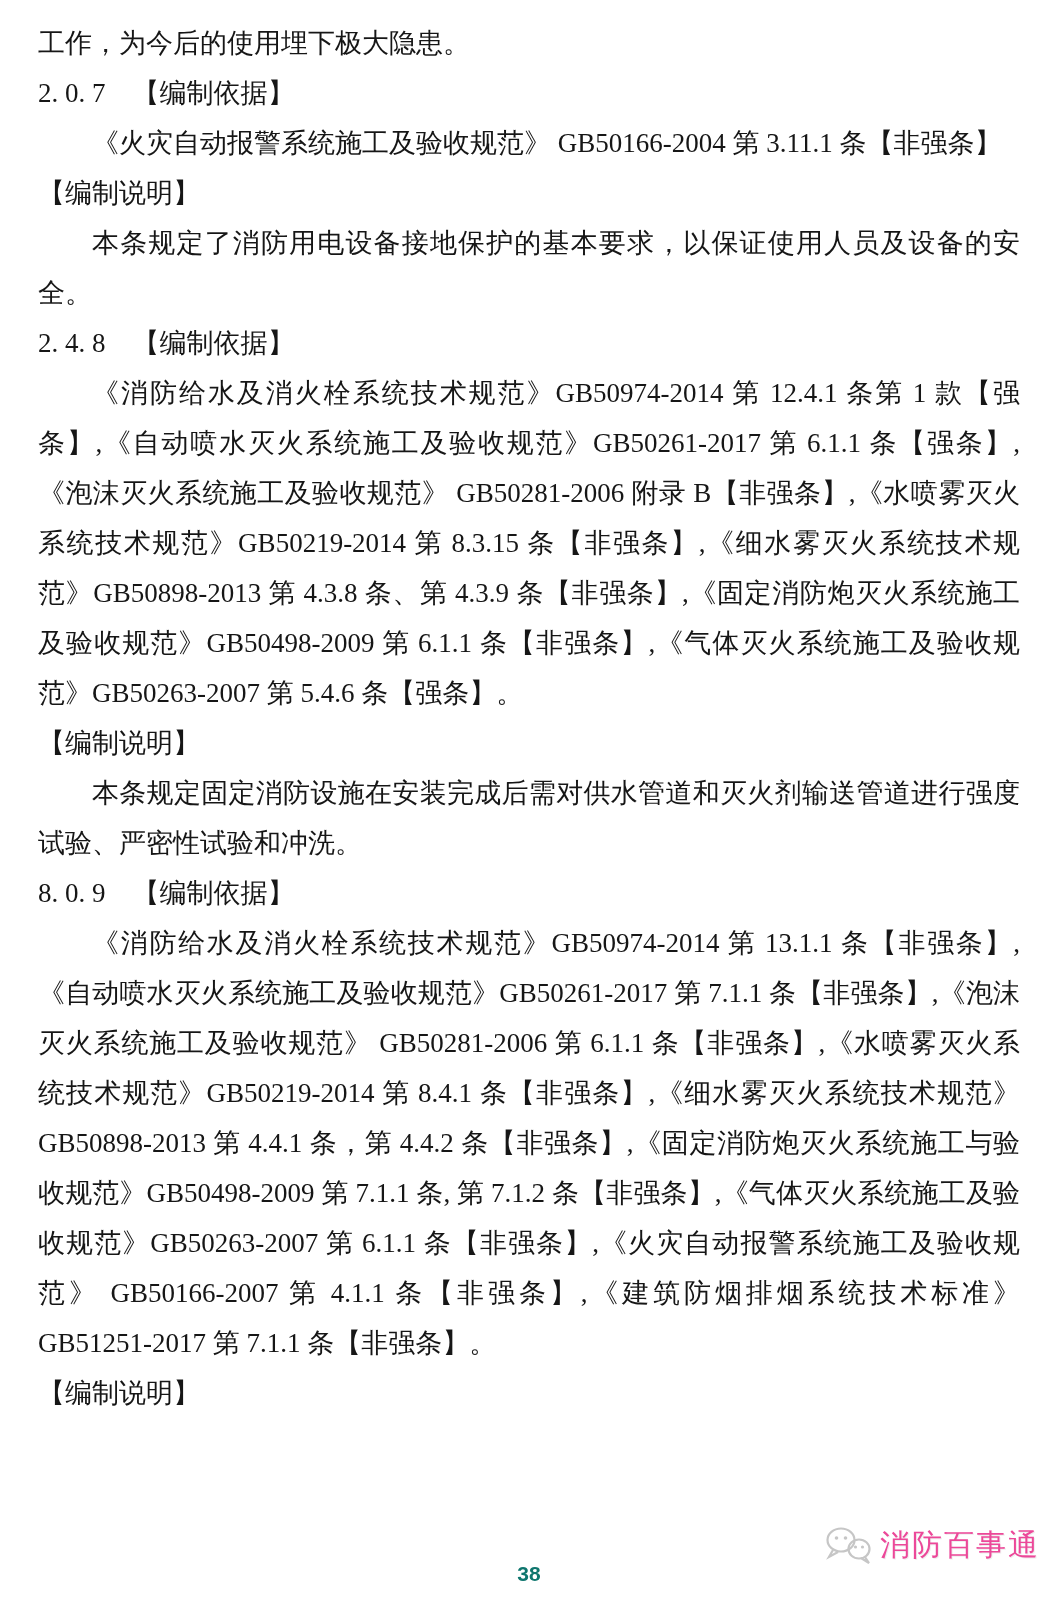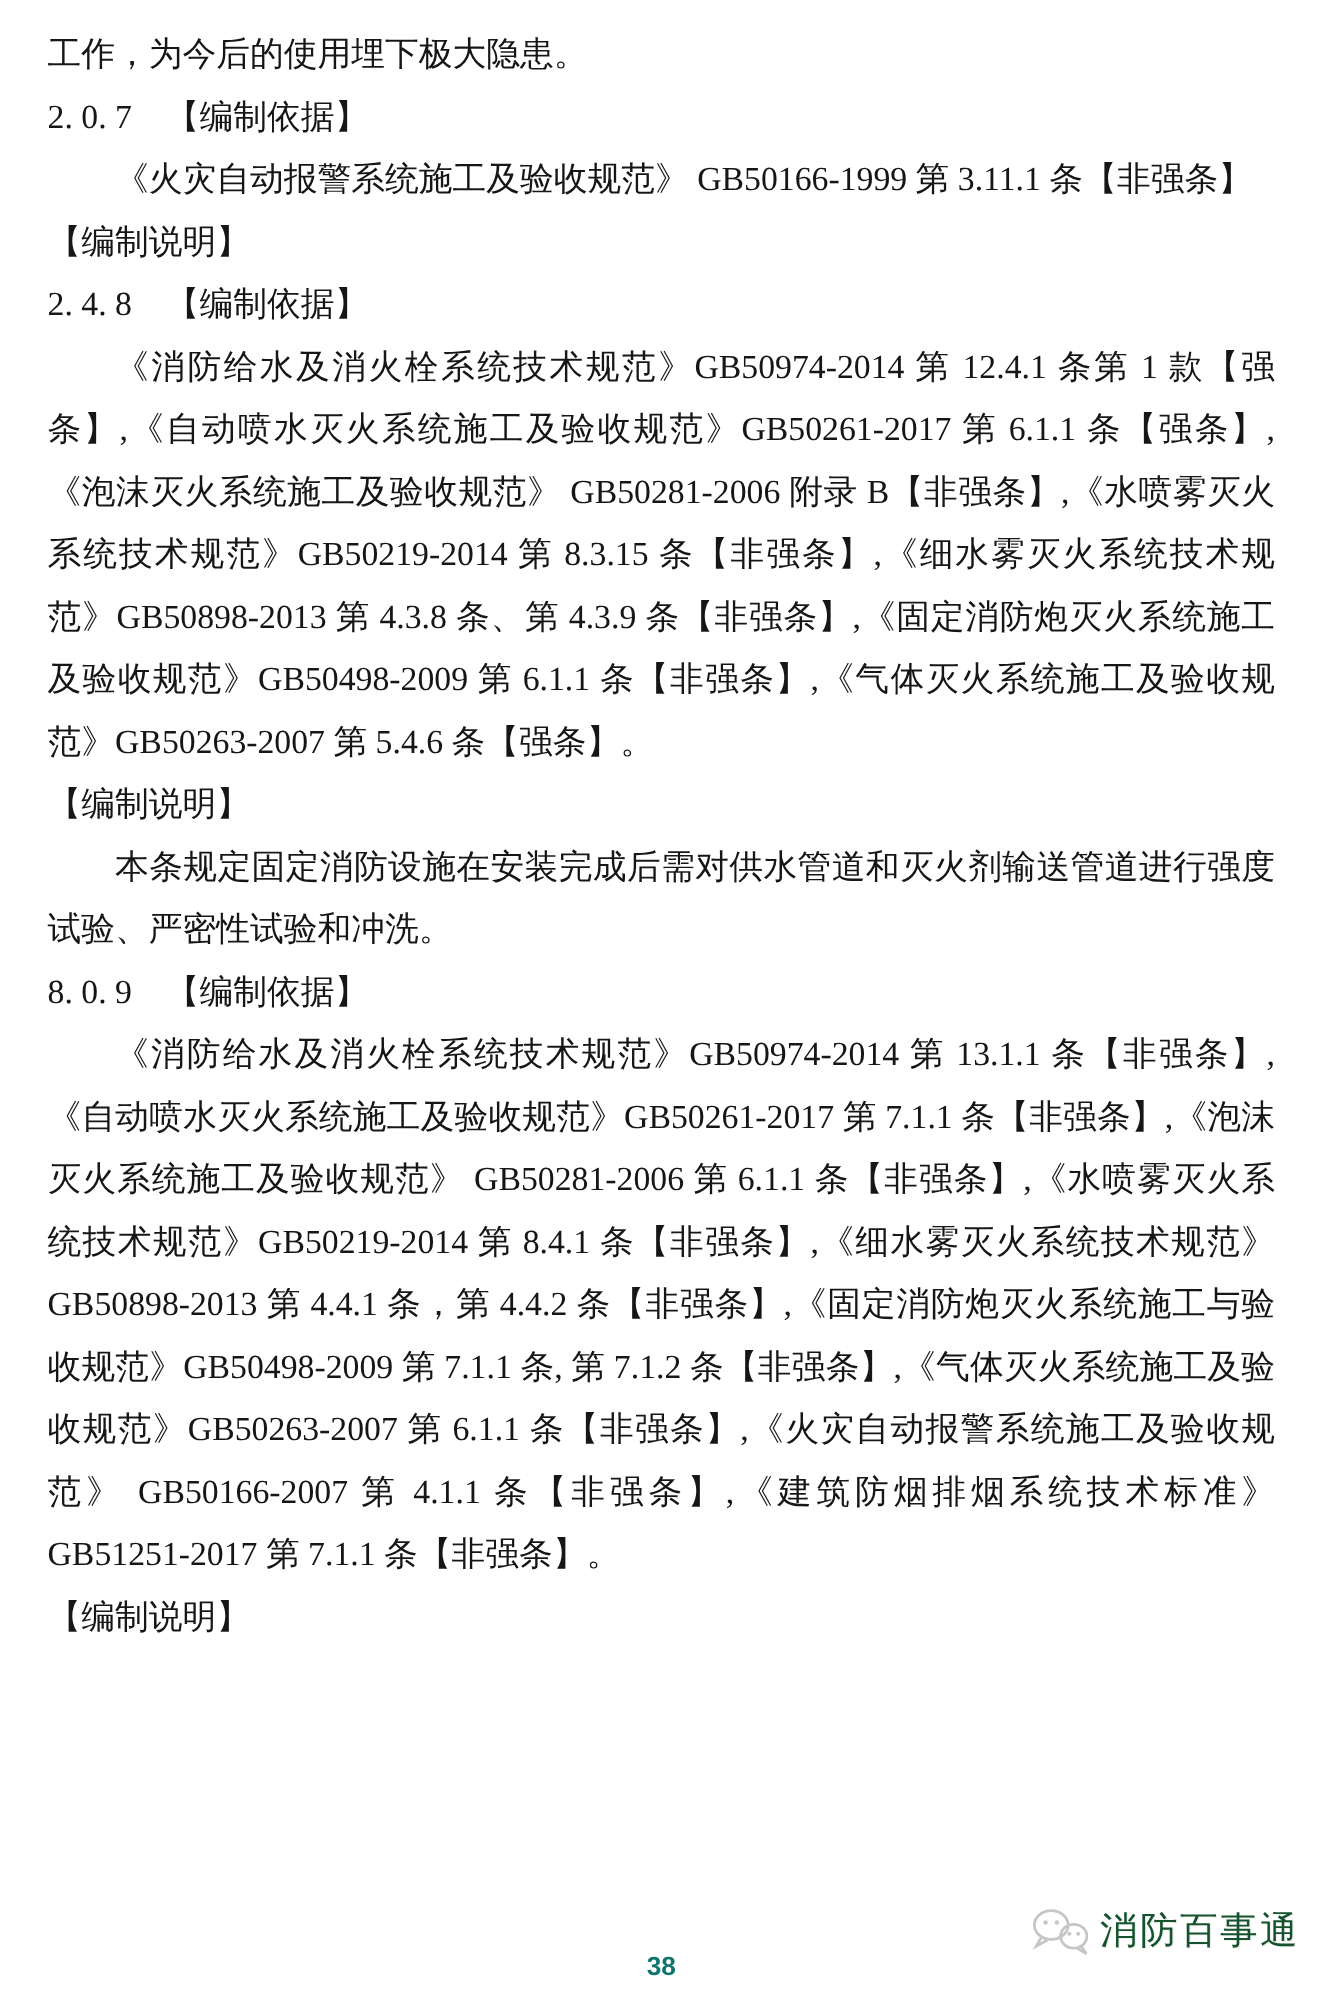--- a/index.html
+++ b/index.html
@@ -31,23 +31,23 @@
     text-indent: 2em;
   }
   span.b {
     font-weight: normal;
   }
   .watermark {
     position: absolute;
     right: 18px;
     bottom: 34px;
     display: flex;
-    align-items: flex-start;
+    align-items: flex-end;
     gap: 6px;
-    color: #14532d;
+    color: #ec4899;
     font-size: 30px;
     letter-spacing: 2px;
     text-shadow: 1px 1px 0 #efefef;
     user-select: none;
   }
   .pagenum {
     position: absolute;
     left: 0;
     bottom: 14px;
     width: 100%;
@@ -59,22 +59,23 @@
   }
 </style>
 </head>
 <body>
 
 <div class="page">
 
   <main class="doc" id="doc">
       <p class="para flush"><span>工作，为今后的使用埋下极大隐患。</span></p>
       <p class="para flush"><span>2. 0. 7　</span><span class="b">【编制依据】</span></p>
-      <p class="para indent"><span>《火灾自动报警系统施工及验收规范》 GB50166-1999 第 3.11.1 条</span><span class="b">【非强条】</span></p>
+      <p class="para indent"><span>《火灾自动报警系统施工及验收规范》 GB50166-2004 第 3.11.1 条</span><span class="b">【非强条】</span></p>
       <p class="para flush"><span class="b">【编制说明】</span></p>
+      <p class="para indent"><span>本条规定了消防用电设备接地保护的基本要求，以保证使用人员及设备的安全。</span></p>
       <p class="para flush"><span>2. 4. 8　</span><span class="b">【编制依据】</span></p>
       <p class="para indent"><span>《消防给水及消火栓系统技术规范》GB50974-2014 第 12.4.1 条第 1 款</span><span class="b">【强条】</span><span>,《自动喷水灭火系统施工及验收规范》GB50261-2017 第 6.1.1 条</span><span class="b">【强条】</span><span>,《泡沫灭火系统施工及验收规范》 GB50281-2006 附录 B</span><span class="b">【非强条】</span><span>,《水喷雾灭火系统技术规范》GB50219-2014 第 8.3.15 条</span><span class="b">【非强条】</span><span>,《细水雾灭火系统技术规范》GB50898-2013 第 4.3.8 条、第 4.3.9 条</span><span class="b">【非强条】</span><span>,《固定消防炮灭火系统施工及验收规范》GB50498-2009 第 6.1.1 条</span><span class="b">【非强条】</span><span>,《气体灭火系统施工及验收规范》GB50263-2007 第 5.4.6 条</span><span class="b">【强条】</span><span>。</span></p>
       <p class="para flush"><span class="b">【编制说明】</span></p>
       <p class="para indent"><span>本条规定固定消防设施在安装完成后需对供水管道和灭火剂输送管道进行强度试验、严密性试验和冲洗。</span></p>
       <p class="para flush"><span>8. 0. 9　</span><span class="b">【编制依据】</span></p>
       <p class="para indent"><span>《消防给水及消火栓系统技术规范》GB50974-2014 第 13.1.1 条</span><span class="b">【非强条】</span><span>,《自动喷水灭火系统施工及验收规范》GB50261-2017 第 7.1.1 条</span><span class="b">【非强条】</span><span>,《泡沫灭火系统施工及验收规范》 GB50281-2006 第 6.1.1 条</span><span class="b">【非强条】</span><span>,《水喷雾灭火系统技术规范》GB50219-2014 第 8.4.1 条</span><span class="b">【非强条】</span><span>,《细水雾灭火系统技术规范》GB50898-2013 第 4.4.1 条，第 4.4.2 条</span><span class="b">【非强条】</span><span>,《固定消防炮灭火系统施工与验收规范》GB50498-2009 第 7.1.1 条, 第 7.1.2 条</span><span class="b">【非强条】</span><span>,《气体灭火系统施工及验收规范》GB50263-2007 第 6.1.1 条</span><span class="b">【非强条】</span><span>,《火灾自动报警系统施工及验收规范》 GB50166-2007 第 4.1.1 条</span><span class="b">【非强条】</span><span>,《建筑防烟排烟系统技术标准》 GB51251-2017 第 7.1.1 条</span><span class="b">【非强条】</span><span>。</span></p>
       <p class="para flush"><span class="b">【编制说明】</span></p>
     </main>
 
   <div class="watermark">

